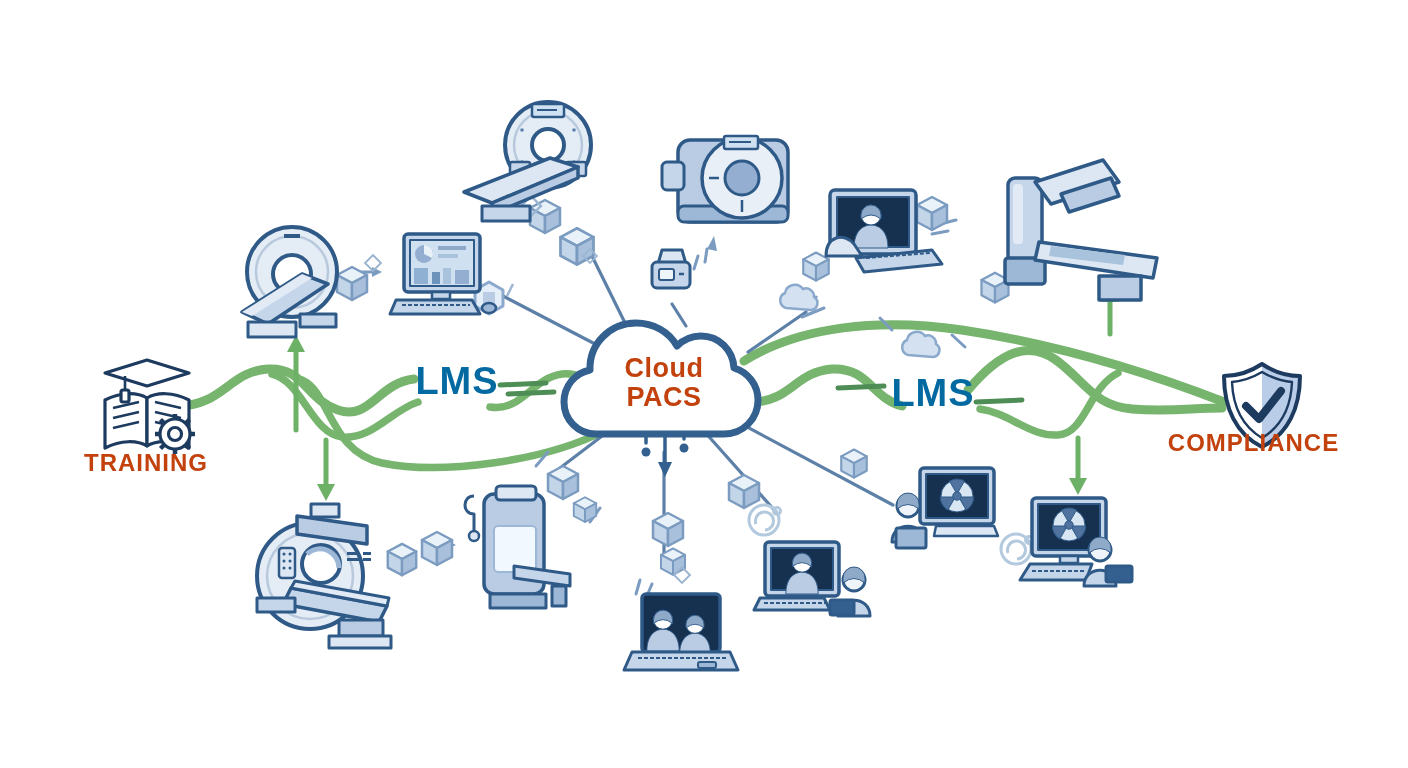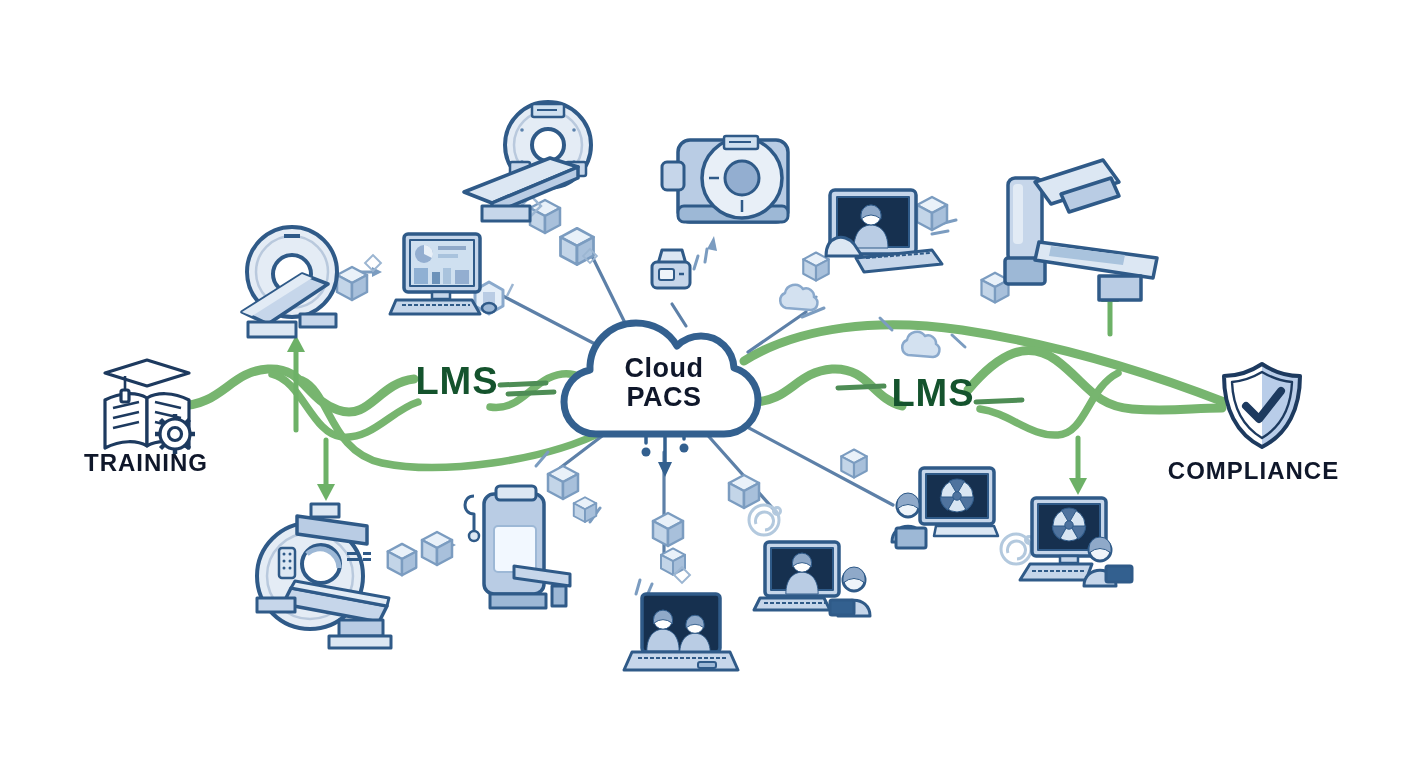--- a/index.html
+++ b/index.html
@@ -1,21 +1,21 @@
 <!DOCTYPE html>
 <html><head>
 <meta charset="utf-8">
 <style>
   html,body{margin:0;padding:0;background:#ffffff;}
   .canvas{position:relative;width:1408px;height:768px;background:#ffffff;overflow:hidden;
           font-family:"Liberation Sans", sans-serif;}
   .layer{position:absolute;left:0;top:0;}
-  .label{position:absolute;text-align:center;color:#0f172a;font-weight:bold;z-index:5;}
+  .label{position:absolute;text-align:center;color:#c2410c;font-weight:bold;z-index:5;}
   .cloud-label{font-size:27px;line-height:1.06;letter-spacing:.5px;}
-  .lms{font-size:38px;color:#14532d;letter-spacing:1px;}
+  .lms{font-size:38px;color:#0369a1;letter-spacing:1px;}
   .caption{font-size:24px;letter-spacing:1px;line-height:1.22;}
 </style>
 </head>
 <body>
 
 <div class="canvas">
 
 <svg class="layer" width="1408" height="768" viewBox="0 0 1408 768">
   <defs>
     <g id="cube">
@@ -380,17 +380,17 @@
   <div>Cloud</div>
   <div>PACS</div>
 </div>
 
 <div class="label lms" style="left:412px;top:360px;width:90px;">LMS</div>
 
 <div class="label lms" style="left:888px;top:372px;width:90px;">LMS</div>
 
 <div class="label caption" style="left:56px;top:448px;width:180px;">TRAINING</div>
 
-<div class="label caption" style="left:1156px;top:456px;width:195px;">
+<div class="label caption" style="left:1156px;top:428px;width:195px;">
   <div>COMPLIANCE</div>
 </div>
 
 </div>
 
 </body></html>

